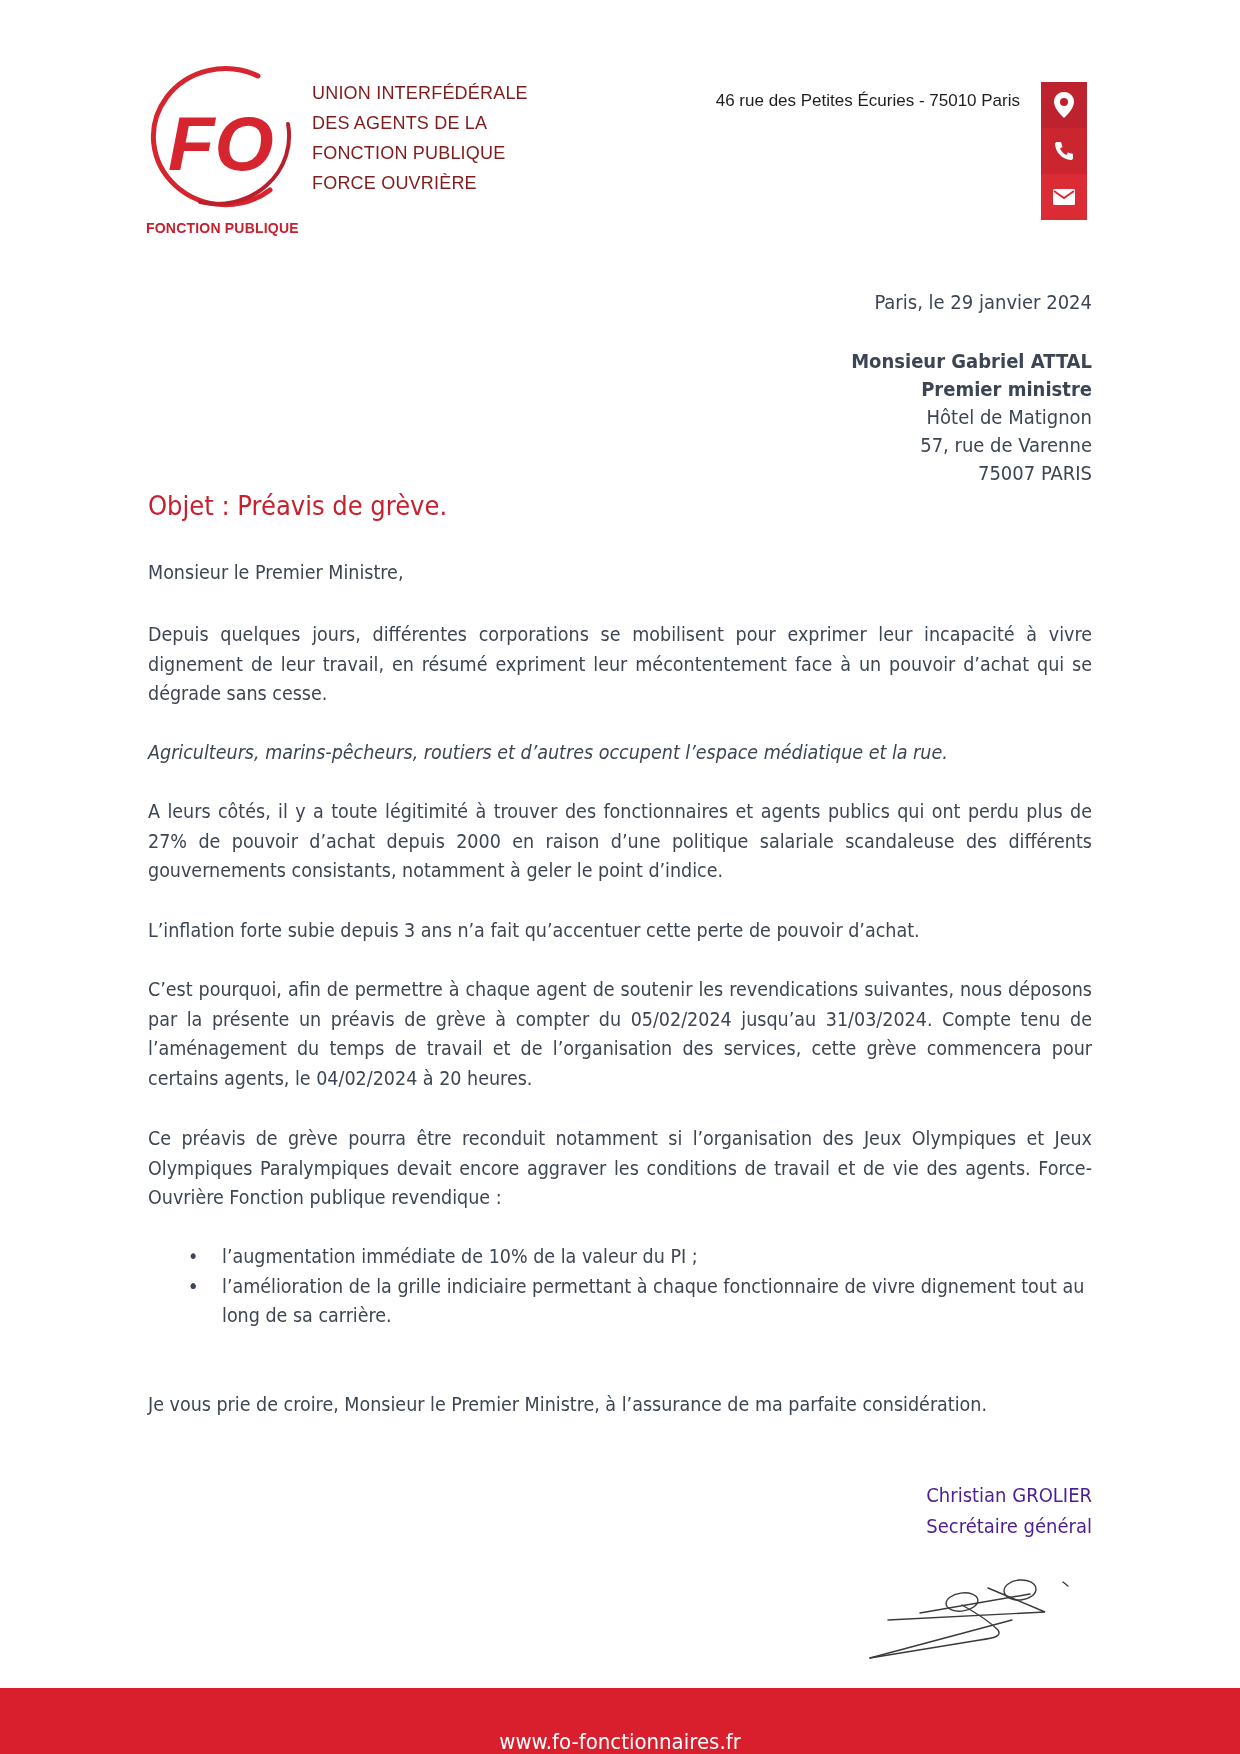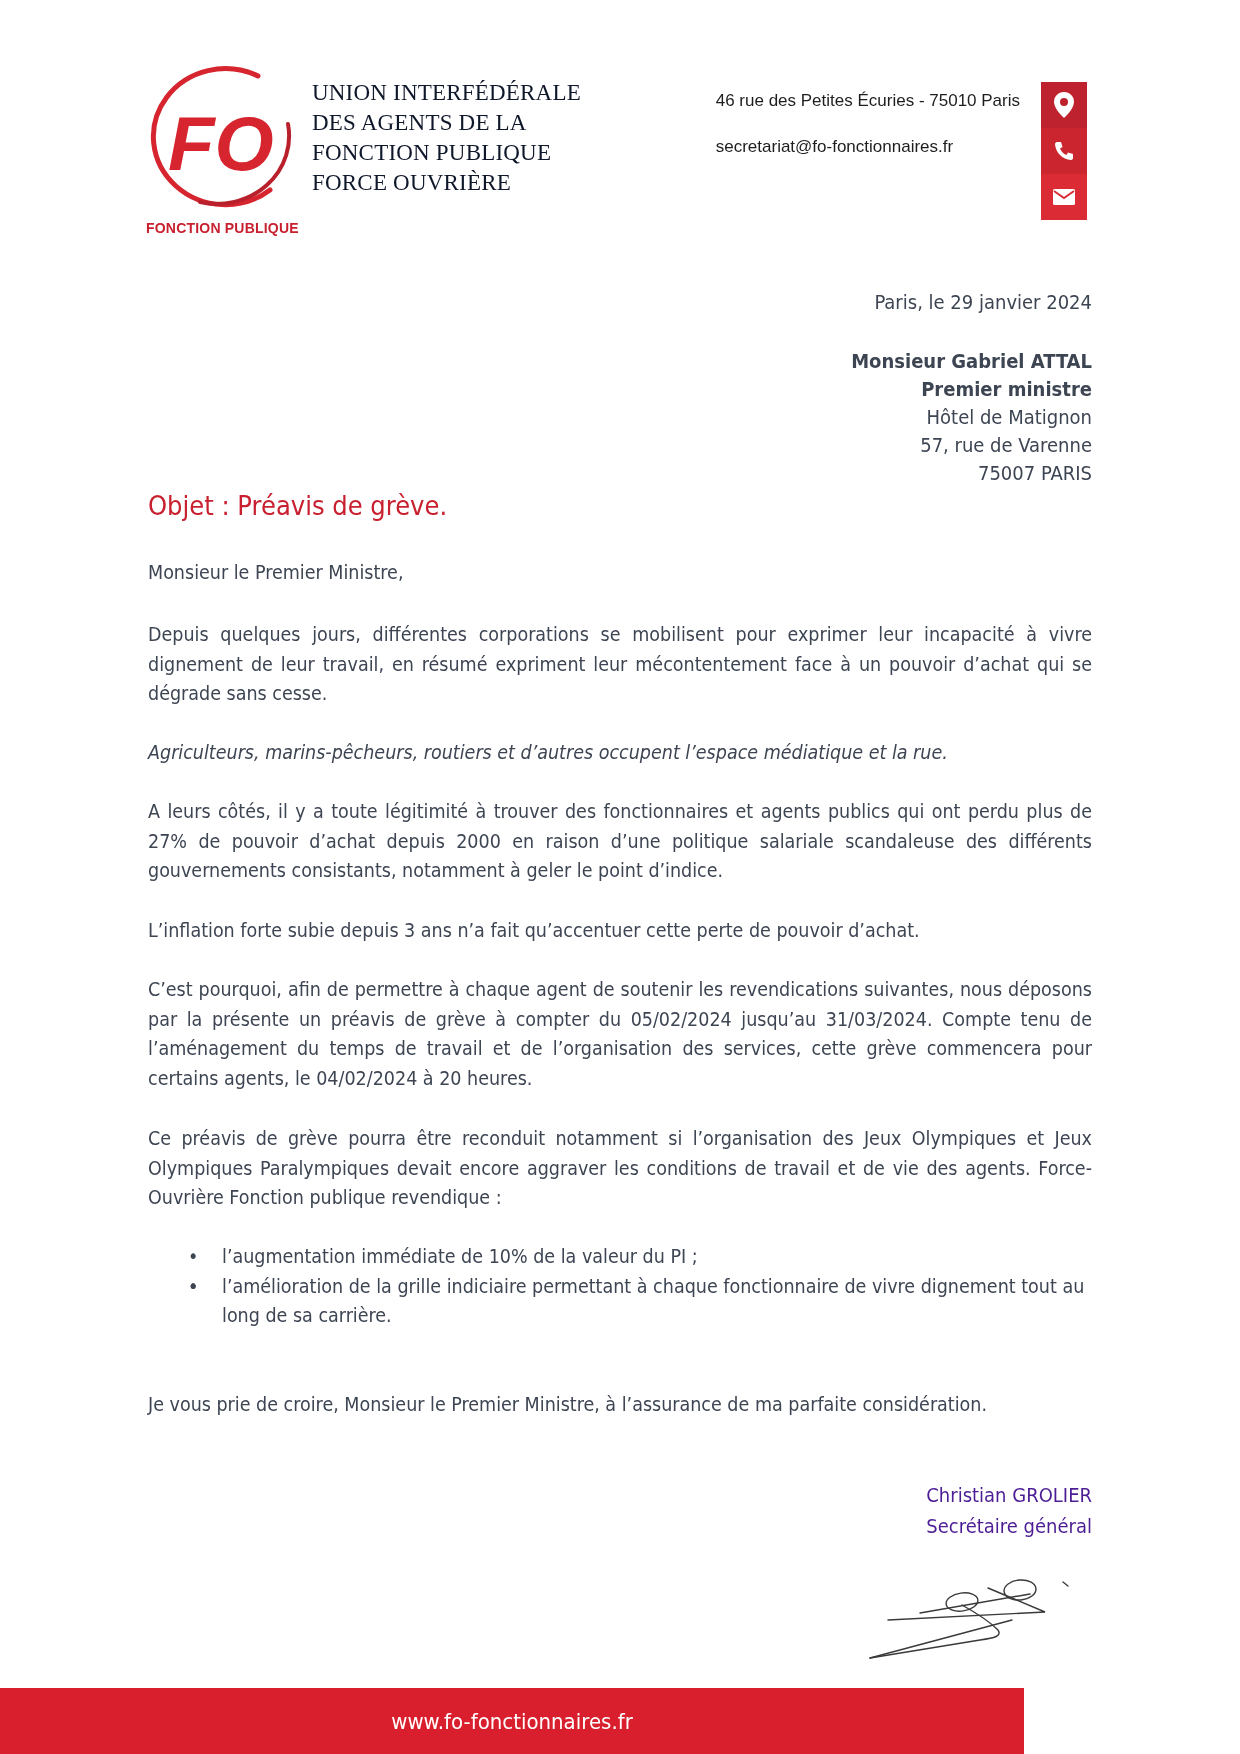--- a/index.html
+++ b/index.html
@@ -4,22 +4,22 @@
   <style>
     html, body { margin: 0; padding: 0; background: #ffffff; }
     body { width: 1240px; height: 1754px; position: relative; overflow: hidden;
            font-family: "DejaVu Sans Condensed", "Liberation Sans Narrow", "Liberation Sans", sans-serif; color: #3d4553; }
 
     .logo { position: absolute; left: 140px; top: 62px; width: 160px; height: 152px; }
     .logo svg { display: block; }
     .logo-caption { position: absolute; left: 146px; top: 220px; font-family: "Liberation Sans", sans-serif;
                     font-weight: bold; font-size: 14px; color: #c8202f; letter-spacing: 0.2px; }
 
-    .org-name { position: absolute; left: 312px; top: 78px; font-family: Liberation Serif, serif;
-                font-size: 23px; line-height: 30px; color: #0f172a; letter-spacing: 0.2px; }
+    .org-name { position: absolute; left: 312px; top: 78px; font-family: Liberation Sans, sans-serif;
+                font-size: 18px; line-height: 30px; color: #7f1d1d; letter-spacing: 0.2px; }
     .org-name div { white-space: nowrap; }
 
     .contact { position: absolute; right: 220px; top: 84px; text-align: left; font-family: "Liberation Sans", sans-serif;
                font-size: 17px; color: #1e1e1e; }
     .contact .line { height: 46px; line-height: 46px; white-space: nowrap; }
     .contact .line:first-child { margin-top: -6px; }
 
     .icon-strip { position: absolute; left: 1041px; top: 82px; width: 46px; }
     .icon-strip .cell { width: 46px; height: 46px; display: flex; align-items: center; justify-content: center; }
     .icon-strip .c1 { background: #bd222e; }
@@ -43,22 +43,22 @@
     .p6 { top: 1124px; }
     .list { position: absolute; left: 148px; top: 1242px; width: 944px; font-size: 19.5px; line-height: 29.5px; color: #3d4553; margin: 0; padding: 0; list-style: none; }
     .list li { position: relative; padding-left: 74px; text-align: left; }
     .list li .bullet { position: absolute; left: 40px; top: 0; }
     .closing { top: 1390px; white-space: nowrap; }
 
     .signer { position: absolute; right: 148px; top: 1480px; text-align: right; font-size: 20px; line-height: 31px; color: #4c1d95; }
 
     .signature { position: absolute; left: 850px; top: 1560px; width: 230px; height: 100px; }
 
-    .footer { position: absolute; left: 0; top: 1688px; width: 1024px; height: 66px; background: #d91f2d;
-              display: flex; align-items: center; justify-content: center; }
+    .footer { position: absolute; left: 0; top: 1688px; width: 1240px; height: 66px; background: #d91f2d;
+              display: flex; align-items: flex-end; justify-content: center; }
     .footer span { color: #ffffff; font-size: 22px; }
   </style>
 </head>
 <body>
 
 <div class="logo">
   <svg width="160" height="152" viewBox="0 0 160 152">
     <path d="M118 14 A72 68 0 1 0 130 128" fill="none" stroke="#d6252f" stroke-width="5" stroke-linecap="round"></path>
     <path d="M60 140 A72 68 0 0 0 148 62" fill="none" stroke="#b8202b" stroke-width="4" stroke-linecap="round"></path>
     <text x="28" y="108" font-family="Liberation Sans, sans-serif" font-weight="bold" font-style="italic" font-size="76" fill="#d6252f">FO</text>
@@ -68,21 +68,20 @@
 
 <div class="org-name">
   <div>UNION INTERFÉDÉRALE</div>
   <div>DES AGENTS DE LA</div>
   <div>FONCTION PUBLIQUE</div>
   <div>FORCE OUVRIÈRE</div>
 </div>
 
 <div class="contact">
   <div class="line">46 rue des Petites Écuries - 75010 Paris</div>
-  <div class="line">secretariat@fo-fonctionnaires.fr</div>
 </div>
 
 <div class="icon-strip">
   <div class="cell c1">
     <svg width="22" height="28" viewBox="0 0 22 28">
       <path d="M11 1 C5 1 1 5.5 1 11 C1 18 11 27 11 27 C11 27 21 18 21 11 C21 5.5 17 1 11 1 Z" fill="#ffffff"></path>
       <circle cx="11" cy="11" r="4" fill="#bd222e"></circle>
     </svg>
   </div>
   <div class="cell c2">

